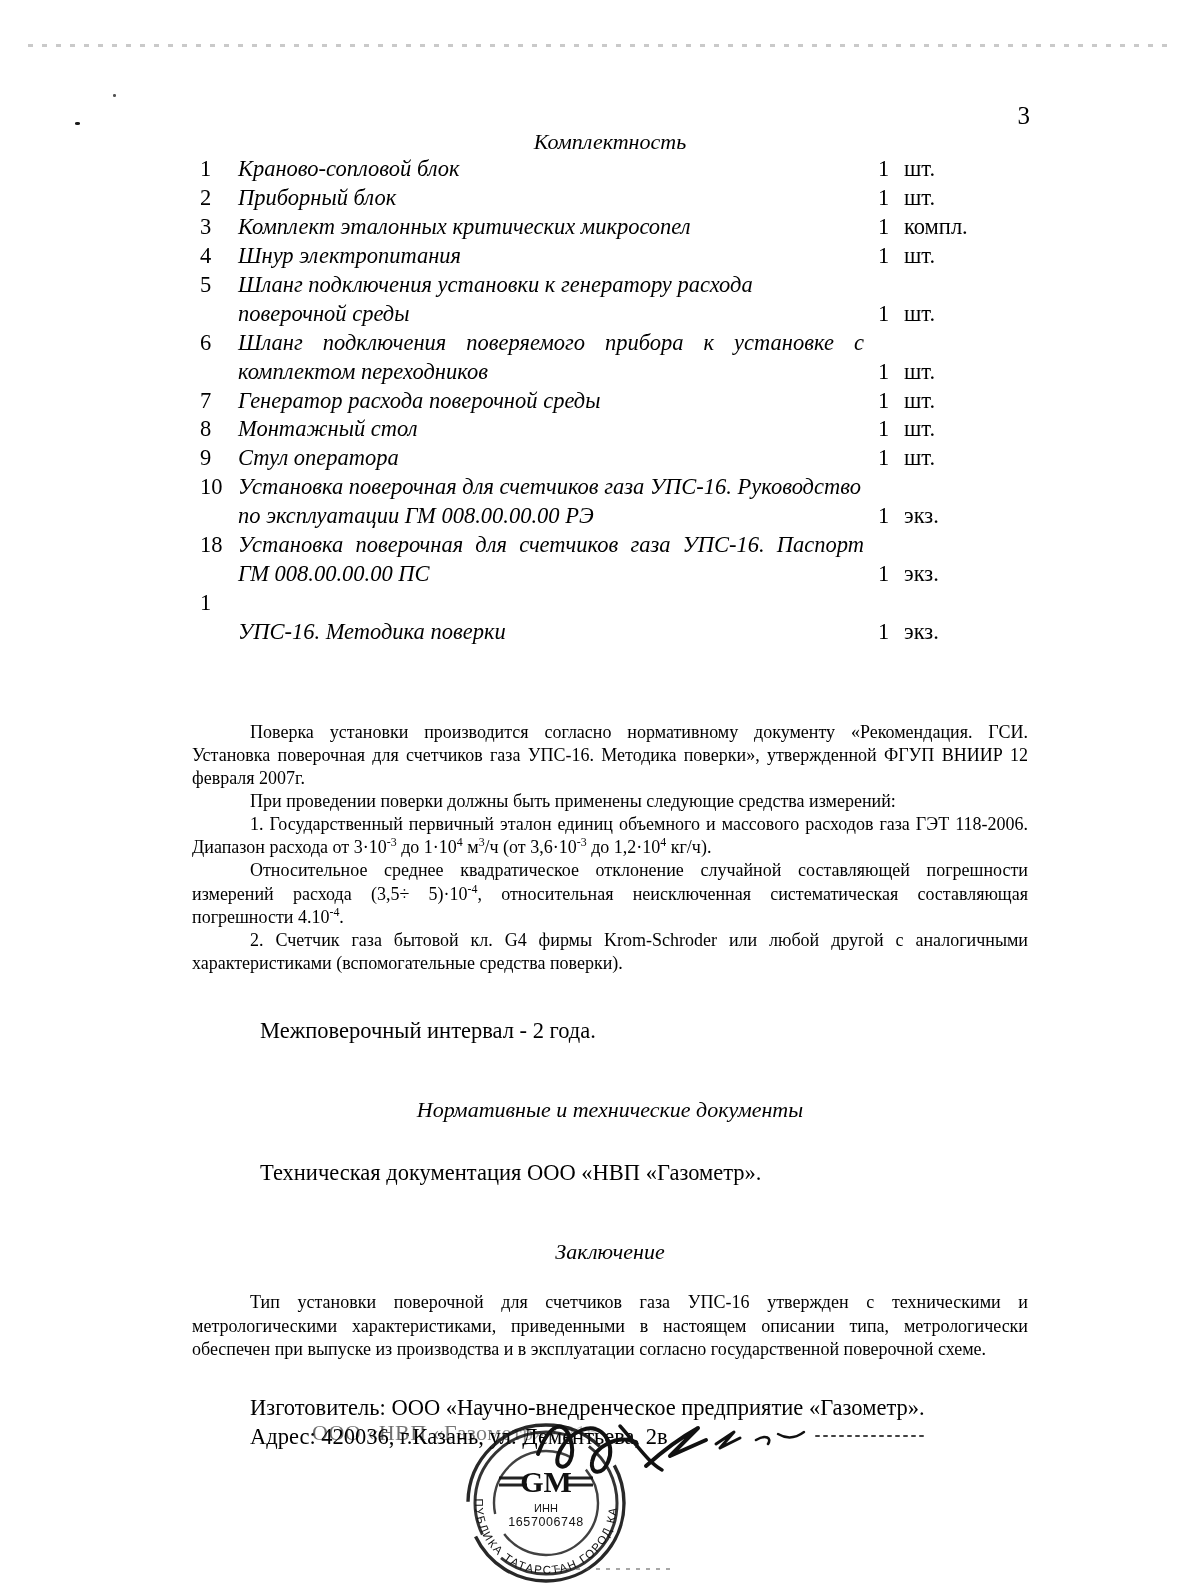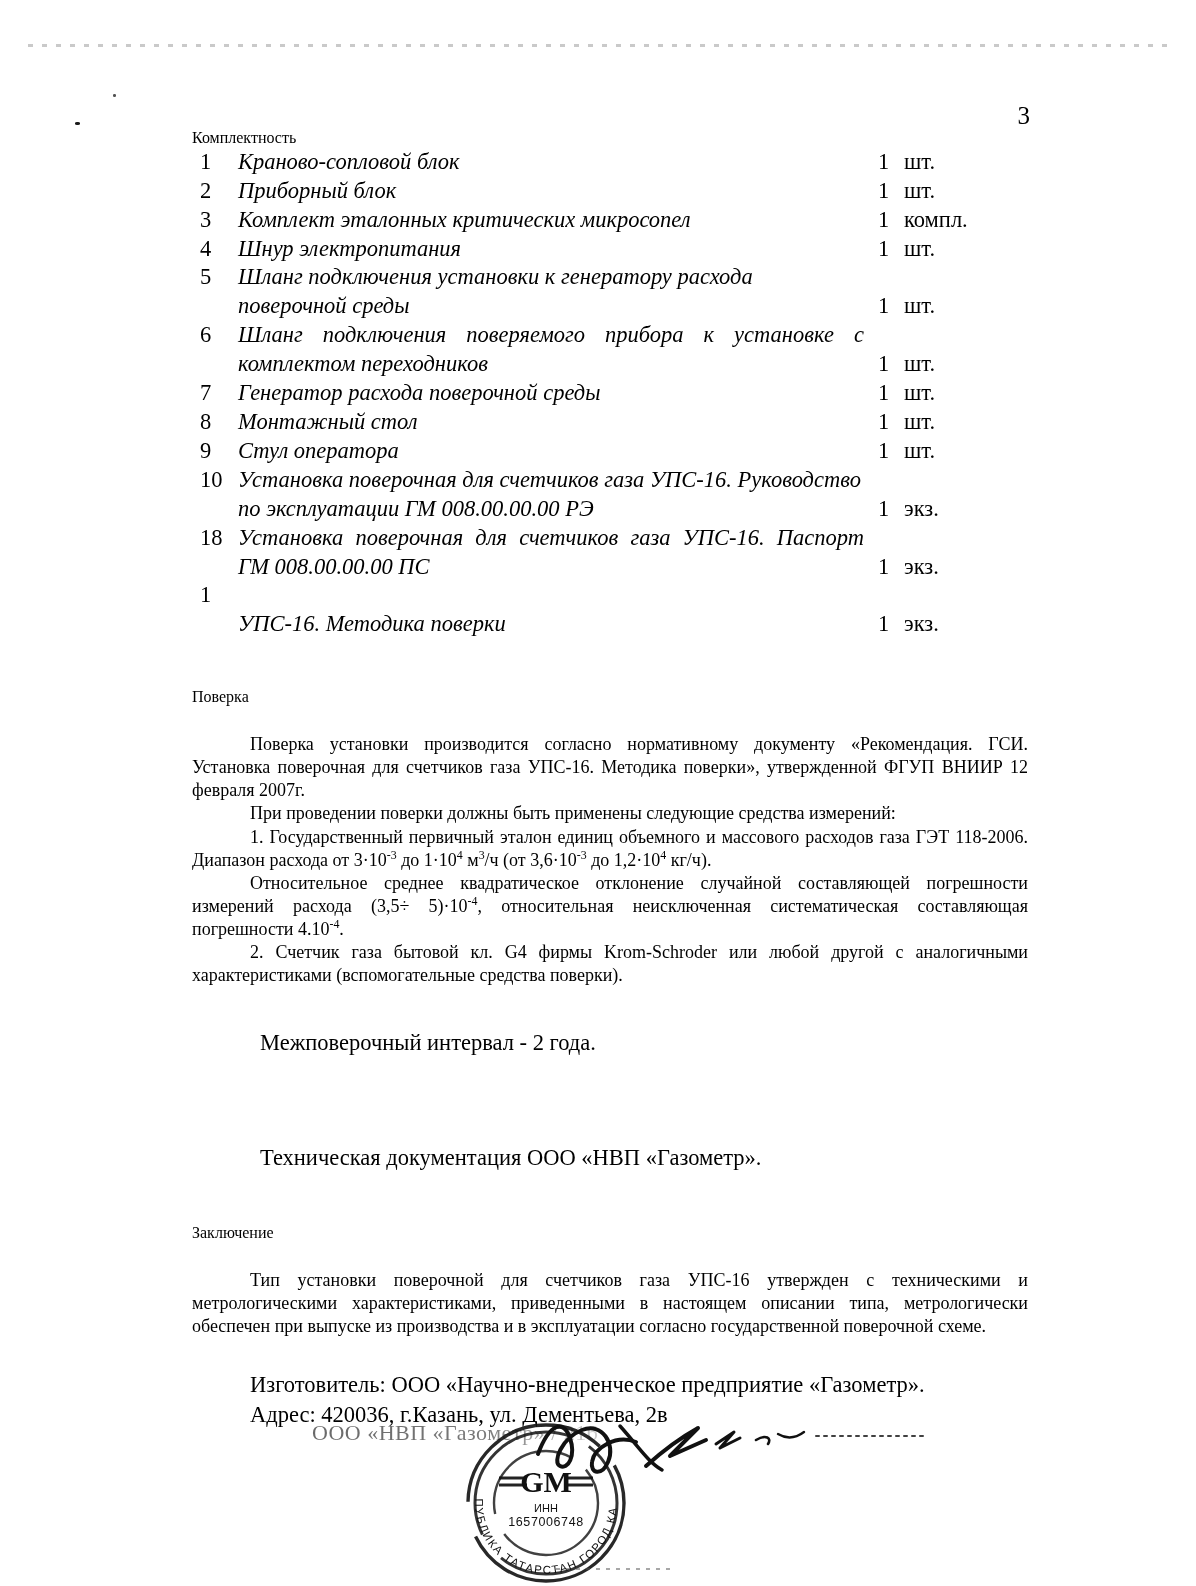--- a/index.html
+++ b/index.html
@@ -64,25 +64,26 @@
 
   
   .body {
     position: absolute;
     top: 128px;
     left: 192px;
     width: 836px;
   }
 
   h2.section-title {
-    font-size: 16px;
+    font-size: 22px;
     font-weight: normal;
-    text-align: left;
+    text-align: center;
     margin: 0;
     line-height: 1.24;
+    font-style: italic;
   }
   .title-komplektnost { margin-bottom: 6px; }
 
   
   .kit-list {
     margin: 0;
     padding: 0;
     list-style: none;
     font-size: 22.5px;
     line-height: 1.285;
@@ -339,21 +340,20 @@
           <span class="kit-name">УПС-16. Методика поверки</span>
           <span class="kit-qty">
             <span class="q-val">1</span>
             <span class="q-unit">экз.</span>
           </span>
         </li>
       </ul>
 
     <div class="spacer-48"></div>
 
-    <h2 class="section-title">Поверка</h2>
 
     <div class="spacer-26"></div>
 
     <p class="para">Поверка установки производится согласно нормативному документу «Рекомендация. ГСИ. Установка поверочная для счетчиков газа УПС-16. Методика поверки», утвержденной ФГУП ВНИИР 12 февраля 2007г.</p>
 
     <p class="para">При проведении поверки должны быть применены следующие средства измерений:</p>
 
     <p class="para">
       <span>1. Государственный первичный эталон единиц объемного и массового расходов газа ГЭТ 118-2006. Диапазон расхода от 3·10</span><sup>-3</sup><span> до 1·10</span><sup>4</sup><span> м</span><sup>3</sup><span>/ч (от 3,6·10</span><sup>-3</sup><span> до 1,2·10</span><sup>4</sup><span> кг/ч).</span>
     </p>
@@ -363,20 +363,21 @@
     </p>
 
     <p class="para last-justify">2. Счетчик газа бытовой кл. G4 фирмы Krom-Schroder или любой другой с аналогичными характеристиками (вспомогательные средства поверки).</p>
 
     <div class="spacer-32"></div>
 
     <p class="indent-line">Межповерочный интервал - 2 года.</p>
 
     <div class="spacer-40"></div>
 
+    <h2 class="section-title">Нормативные и технические документы</h2>
 
     <div class="spacer-26"></div>
 
     <p class="indent-line">Техническая документация   ООО «НВП «Газометр».</p>
 
     <div class="spacer-40"></div>
 
     <h2 class="section-title">Заключение</h2>
 
     <div class="spacer-26"></div>

